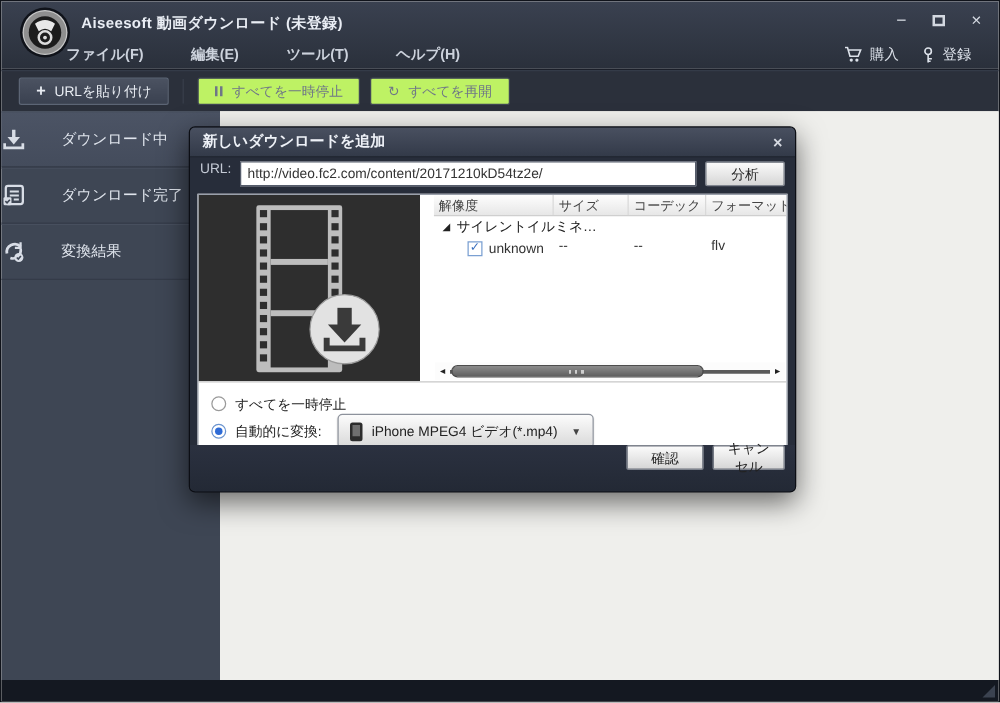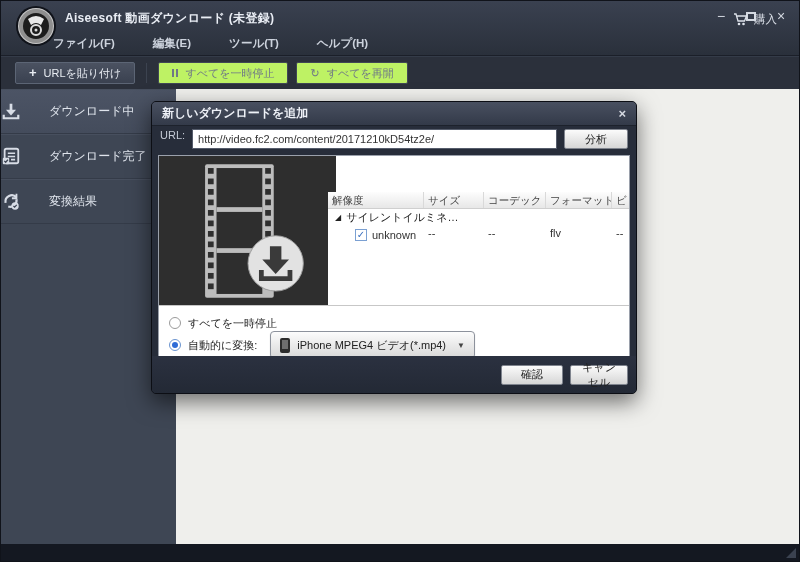--- a/index.html
+++ b/index.html
@@ -12,21 +12,21 @@
   .titlebar { position:absolute; top:0; left:0; right:0; height:30px; display:flex; align-items:center; }
   .logo { position:absolute; left:14px; top:4px; width:42px; height:42px; z-index:3; }
   .app-title { position:absolute; left:64px; top:9px; font-size:12px; font-weight:bold; color:#e9edf4; letter-spacing:.3px; }
   .win-controls { position:absolute; right:10px; top:8px; display:flex; gap:14px; align-items:center; }
   .win-btn { color:#d3d8e0; font-size:14px; line-height:14px; cursor:default; width:16px; text-align:center; }
   .maxbox { display:inline-block; width:10px; height:9px; border:2px solid #d3d8e0; }
 
   .menubar { position:absolute; top:30px; left:0; right:0; height:25px; display:flex; align-items:center; }
   .menu-left { display:flex; margin-left:52px; gap:38px; }
   .menu-item { font-size:11.5px; color:#ccd2dc; cursor:default;font-weight:bold; }
-  .menu-right { position:absolute; right:22px; display:flex; gap:34px; align-items:center;flex-direction:column; }
+  .menu-right { position:absolute; right:22px; display:flex; gap:18px; align-items:center; }
   .menu-link { display:flex; align-items:center; gap:6px; font-size:11.5px; color:#dde2ea; cursor:default; }
 
   
   .toolbar { position:absolute; top:55px; left:0; right:0; height:33px; background:#2b303b;
              border-top:1px solid #343b48; display:flex; align-items:center; padding-left:14px; }
   .tb-btn { height:22px; display:inline-flex; align-items:center; gap:7px; padding:0 13px;
             font-size:11px; border-radius:2px; cursor:default; }
   .tb-active { background:linear-gradient(#4b5261,#3a4150); border:1px solid #5c6575; color:#e8ecf2; }
   .tb-disabled { background:#bef264; border:1px solid #404755; color:#6f7787; }
   .tb-plus { font-size:13px; font-weight:bold; line-height:12px; }
@@ -62,21 +62,21 @@
   .btn { height:20px; border:1px solid #7f848e; border-radius:2px;
          background:linear-gradient(#fbfbfb,#d6d6d6); font-size:11px; color:#222;
          display:inline-flex; align-items:center; justify-content:center; padding:0 10px; cursor:default; }
   .analyze-btn { width:64px; }
 
   .dlg-panel { position:absolute; top:53px; left:6px; right:6px; height:203px;
                background:#fff; border:1px solid #9aa0ab; }
   .preview { position:absolute; left:0; top:0; width:177px; height:149px; background:#2e2e2e;
              display:flex; align-items:center; justify-content:center; }
 
-  .tablearea { position:absolute; left:169px; right:0; top:0; height:149px; background:#fff; overflow:hidden;margin-top:36px; }
+  .tablearea { position:absolute; left:188px; right:0; top:0; height:149px; background:#fff; overflow:hidden; }
   .thead, .trow { display:grid; grid-template-columns:96px 60px 62px 66px 1fr; }
   .thead { height:17px; background:linear-gradient(#fdfdfd,#e7e7e7); border-bottom:1px solid #cfcfcf; }
   .th { font-size:10.5px; color:#444; padding:2px 4px 0; border-right:1px solid #d9d9d9;
         white-space:nowrap; overflow:hidden; }
   .group-row { height:17px; display:flex; align-items:center; gap:5px; padding-left:7px;
                font-size:11px; color:#222; white-space:nowrap; overflow:hidden; }
   .expander { font-size:8px; color:#222; line-height:8px; }
   .trow { height:17px; }
   .tcell { font-size:11px; color:#333; padding:1px 4px 0; white-space:nowrap; overflow:hidden; }
   .name-cell { display:flex; align-items:center; gap:5px; padding-left:27px; }
@@ -101,21 +101,21 @@
   .radio.sel::after { content:""; position:absolute; inset:2px; border-radius:50%; background:#2e6bd6; }
   .opt-label { font-size:11px; color:#222; cursor:default; }
   .dropdown { height:28px; margin-left:6px; border:1px solid #8d929c; border-radius:4px;
               background:linear-gradient(#fcfcfc,#d8d8d8); display:inline-flex; align-items:center;
               gap:7px; padding:0 9px; font-size:11px; color:#222; box-shadow:0 1px 1px rgba(0,0,0,.25); cursor:default; }
   .phone-icon { width:10px; height:15px; background:#2c2c2c; border-radius:2px; position:relative; flex:none; }
   .phone-icon::after { content:""; position:absolute; left:2px; top:2px; right:2px; bottom:4px; background:#6f6f6f; }
   .dd-arrow { font-size:8px; color:#444; margin-left:4px; }
 
   .dlg-footer { position:absolute; left:0; right:0; bottom:0; height:37px; border-radius:0 0 4px 4px;
-                display:flex; align-items:center; justify-content:flex-end; gap:7px; padding-right:8px;
+                display:flex; justify-content:flex-end; gap:7px; padding-right:8px;
                 background:linear-gradient(#2b3140,#232935); }
   .confirm-btn { width:62px; } .cancel-btn { width:58px; }
 </style>
 </head>
 <body>
 
 <div class="window">
 
   <div class="header">
     <div class="titlebar">

